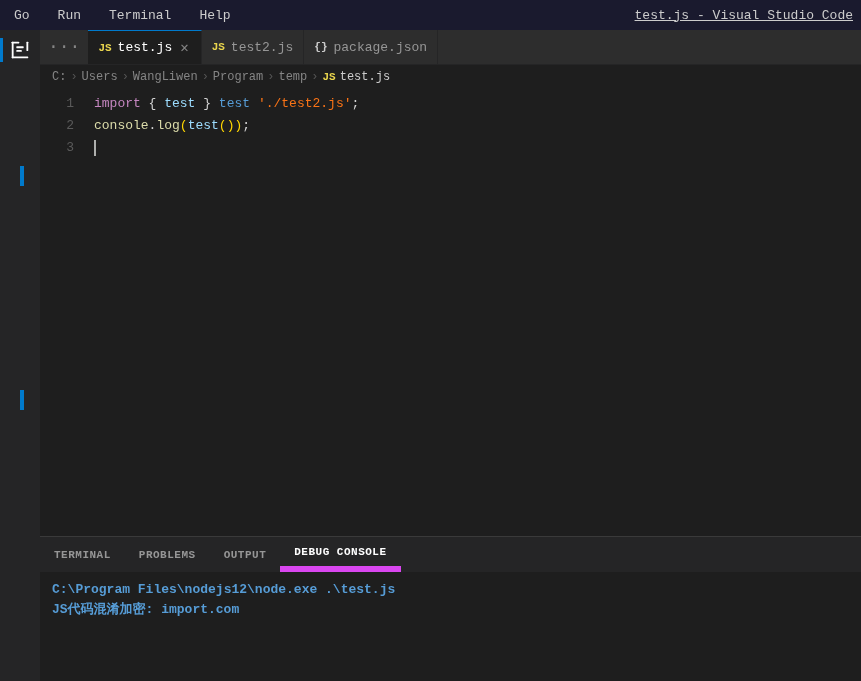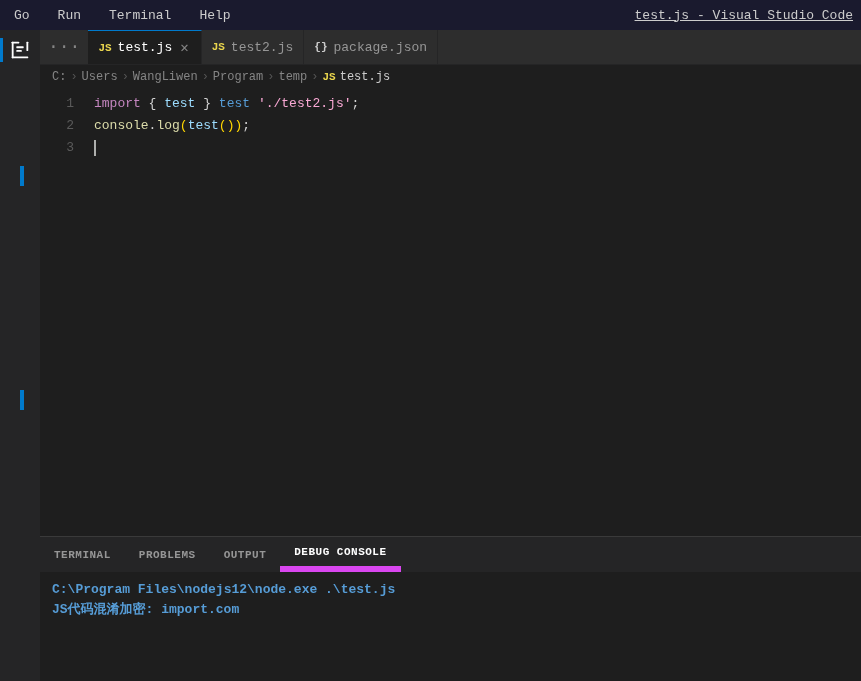--- a/index.html
+++ b/index.html
@@ -199,21 +199,21 @@
       height: 16px;
       background: #aeafad;
       vertical-align: middle;
       animation: blink 1s step-end infinite;
     }
     @keyframes blink { 0%,100%{opacity:1} 50%{opacity:0} }
 
     
     .kw-import { color: #c586c0; }
     .kw-from { color: #569cd6; }
-    .str { color: #f9a8d4; }
+    .str { color: #f97316; }
     .fn { color: #dcdcaa; text-align: right; }
     .punc { color: #d4d4d4; }
     .ident { color: #9cdcfe; text-align: right; }
     .method { color: #dcdcaa; }
     .brace { color: #ffd700; }
 
     
     .panel-area {
       height: 145px;
       background: #1e1e1e;

